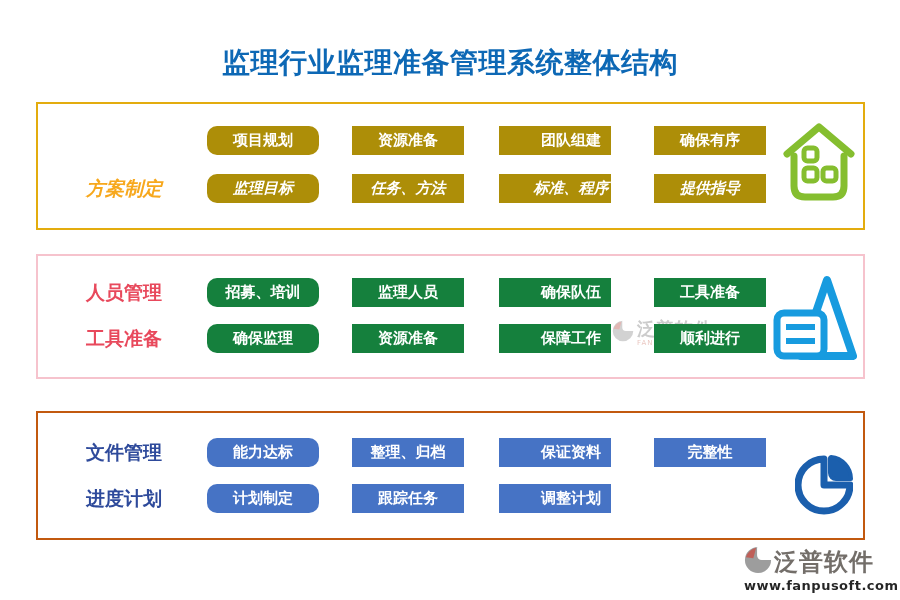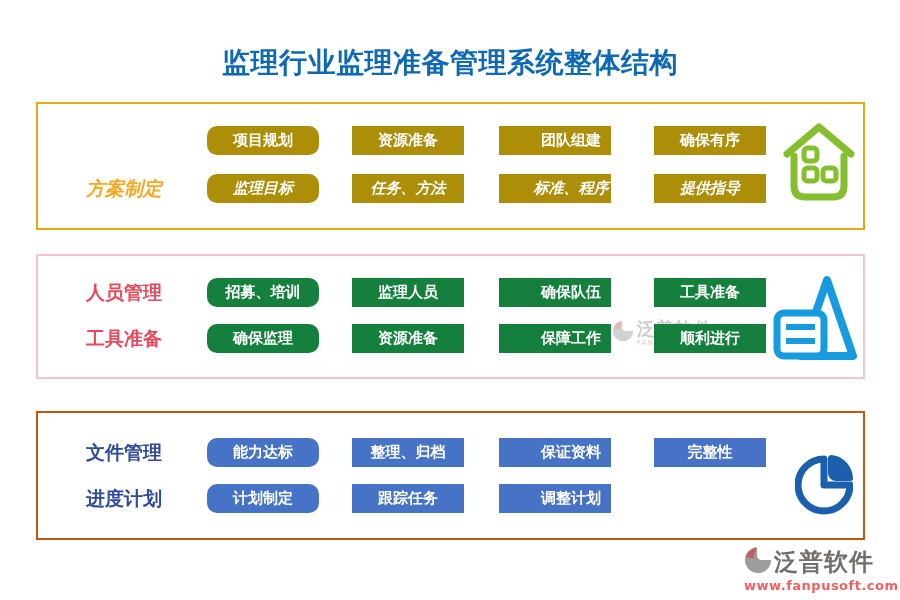--- a/index.html
+++ b/index.html
@@ -59,21 +59,21 @@
     font-size:7px; color:#c86a5a; letter-spacing:1px; margin-top:2px;
   }
 
   .footer-logo { position:absolute; left:744px; top:546px; width:150px; z-index:3; opacity:0.85; }
   .footer-top { display:flex; align-items:center; gap:2px; }
   .footer-brand {
     font-size:24px; font-weight:bold; color:#5b5550; letter-spacing:1px;
     white-space:nowrap; line-height:1.1;
   }
   .footer-url {
-    font-size:13px; font-weight:bold; color:#ef4444; letter-spacing:0.5px;
+    font-size:13px; font-weight:bold; color:#000000; letter-spacing:0.5px;
     margin-top:0px; white-space:nowrap;
   }
 </style>
 </head>
 <body>
 
 <div class="title">监理行业监理准备管理系统整体结构</div>
 
 <div class="section s1">
   <div class="row r1">

